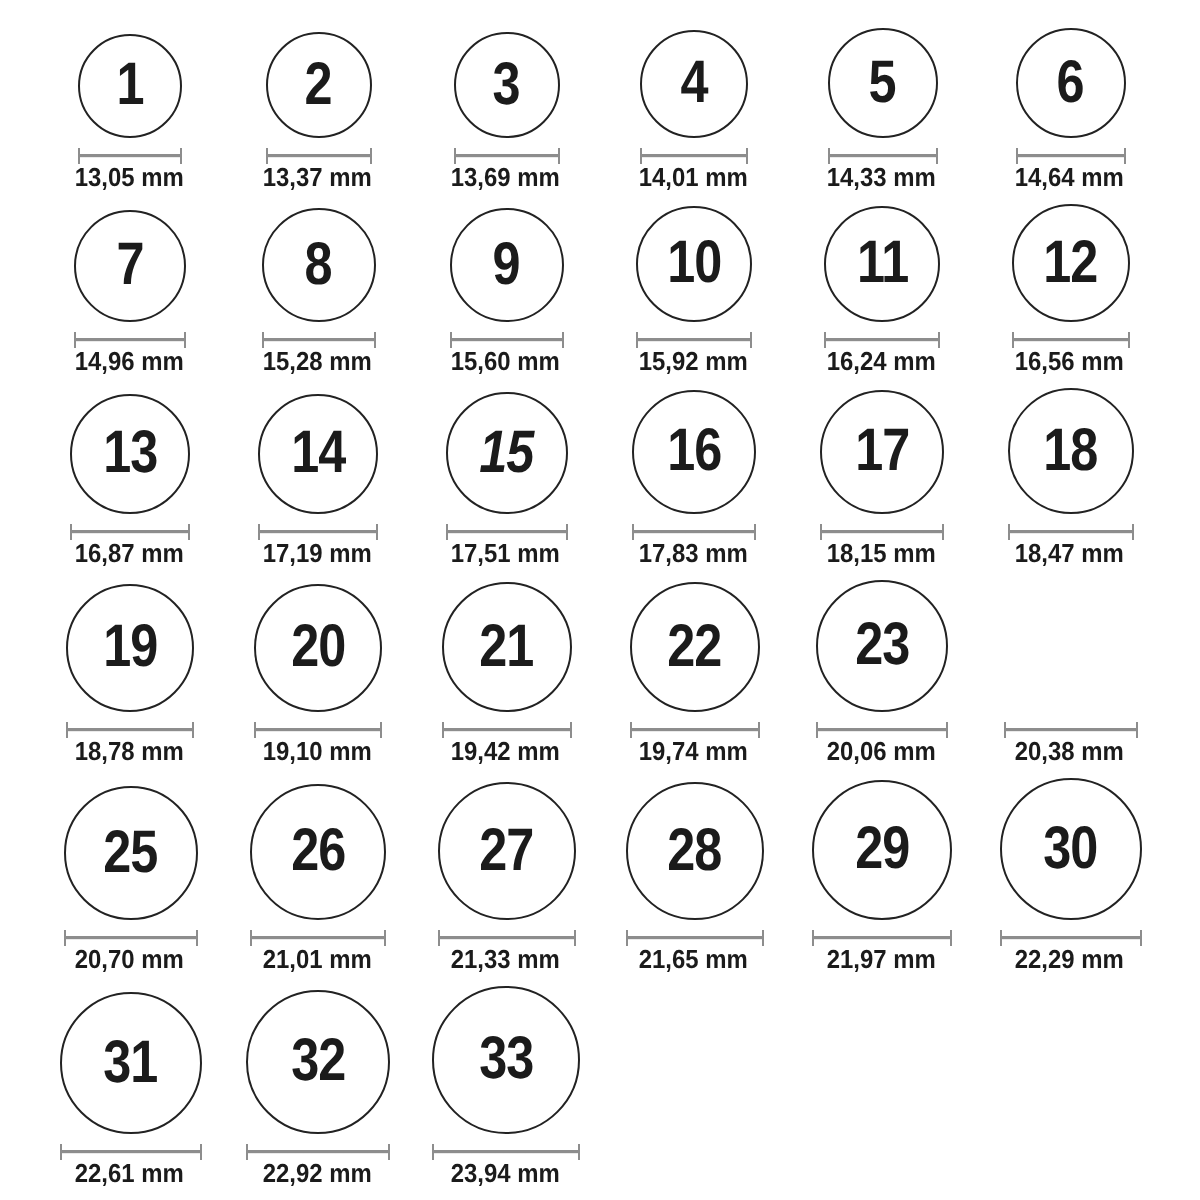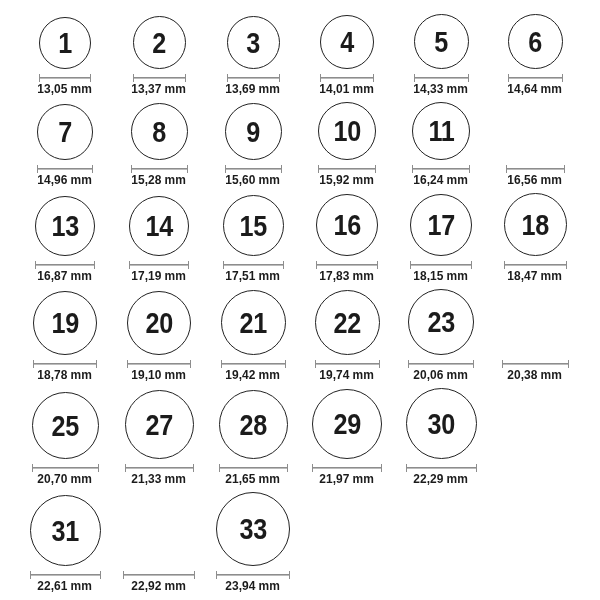--- a/index.html
+++ b/index.html
@@ -158,20 +158,23 @@
 
   <div class="cell">
     <div class="circle" style="width: 58px; height: 58px; text-align: center;">
       <span class="num">11</span>
     </div>
     <div class="measure" style="width: 58px;"></div>
     <span class="label">16,24 mm</span>
   </div>
 
   <div class="cell">
+    <div class="circle" style="width: 59px; height: 59px;">
+      <span class="num">12</span>
+    </div>
     <div class="measure" style="width: 59px;"></div>
     <span class="label">16,56 mm</span>
   </div>
 </div>
     <div class="row">
   <div class="cell">
     <div class="circle" style="width: 60px; height: 60px;">
       <span class="num">13</span>
     </div>
     <div class="measure" style="width: 60px;"></div>
@@ -180,21 +183,21 @@
 
   <div class="cell">
     <div class="circle" style="width: 60px; height: 60px;">
       <span class="num">14</span>
     </div>
     <div class="measure" style="width: 60px;"></div>
     <span class="label">17,19 mm</span>
   </div>
 
   <div class="cell">
-    <div class="circle" style="width: 61px; height: 61px;">
+    <div class="circle" style="width: 61px; height: 61px; font-style: italic;">
       <span class="num">15</span>
     </div>
     <div class="measure" style="width: 61px;"></div>
     <span class="label">17,51 mm</span>
   </div>
 
   <div class="cell">
     <div class="circle" style="width: 62px; height: 62px;">
       <span class="num">16</span>
     </div>
@@ -266,20 +269,27 @@
 </div>
     <div class="row">
   <div class="cell">
     <div class="circle" style="width: 67px; height: 67px;">
       <span class="num">25</span>
     </div>
     <div class="measure" style="width: 67px;"></div>
     <span class="label">20,70 mm</span>
   </div>
 
+  <div class="cell">
+    <div class="circle" style="width: 68px; height: 68px;">
+      <span class="num">26</span>
+    </div>
+    <div class="measure" style="width: 68px;"></div>
+    <span class="label">21,01 mm</span>
+  </div>
 
   <div class="cell">
     <div class="circle" style="width: 69px; height: 69px;">
       <span class="num">27</span>
     </div>
     <div class="measure" style="width: 69px;"></div>
     <span class="label">21,33 mm</span>
   </div>
 
   <div class="cell">
@@ -309,20 +319,23 @@
     <div class="row">
   <div class="cell">
     <div class="circle" style="width: 71px; height: 71px;">
       <span class="num">31</span>
     </div>
     <div class="measure" style="width: 71px;"></div>
     <span class="label">22,61 mm</span>
   </div>
 
   <div class="cell">
+    <div class="circle" style="width: 72px; height: 72px;">
+      <span class="num">32</span>
+    </div>
     <div class="measure" style="width: 72px;"></div>
     <span class="label">22,92 mm</span>
   </div>
 
   <div class="cell">
     <div class="circle" style="width: 74px; height: 74px;">
       <span class="num">33</span>
     </div>
     <div class="measure" style="width: 74px;"></div>
     <span class="label">23,94 mm</span>

